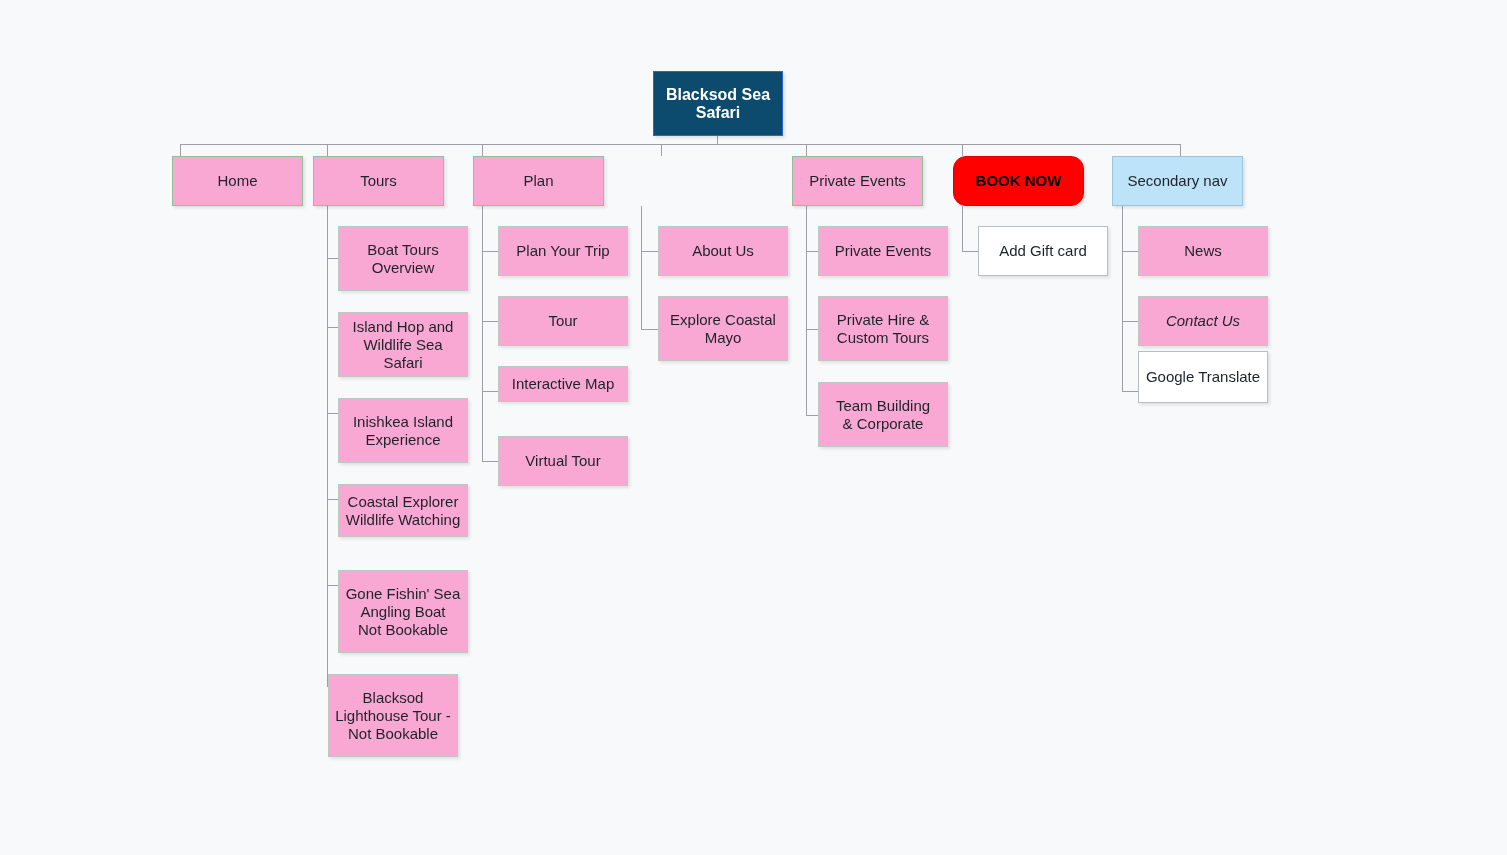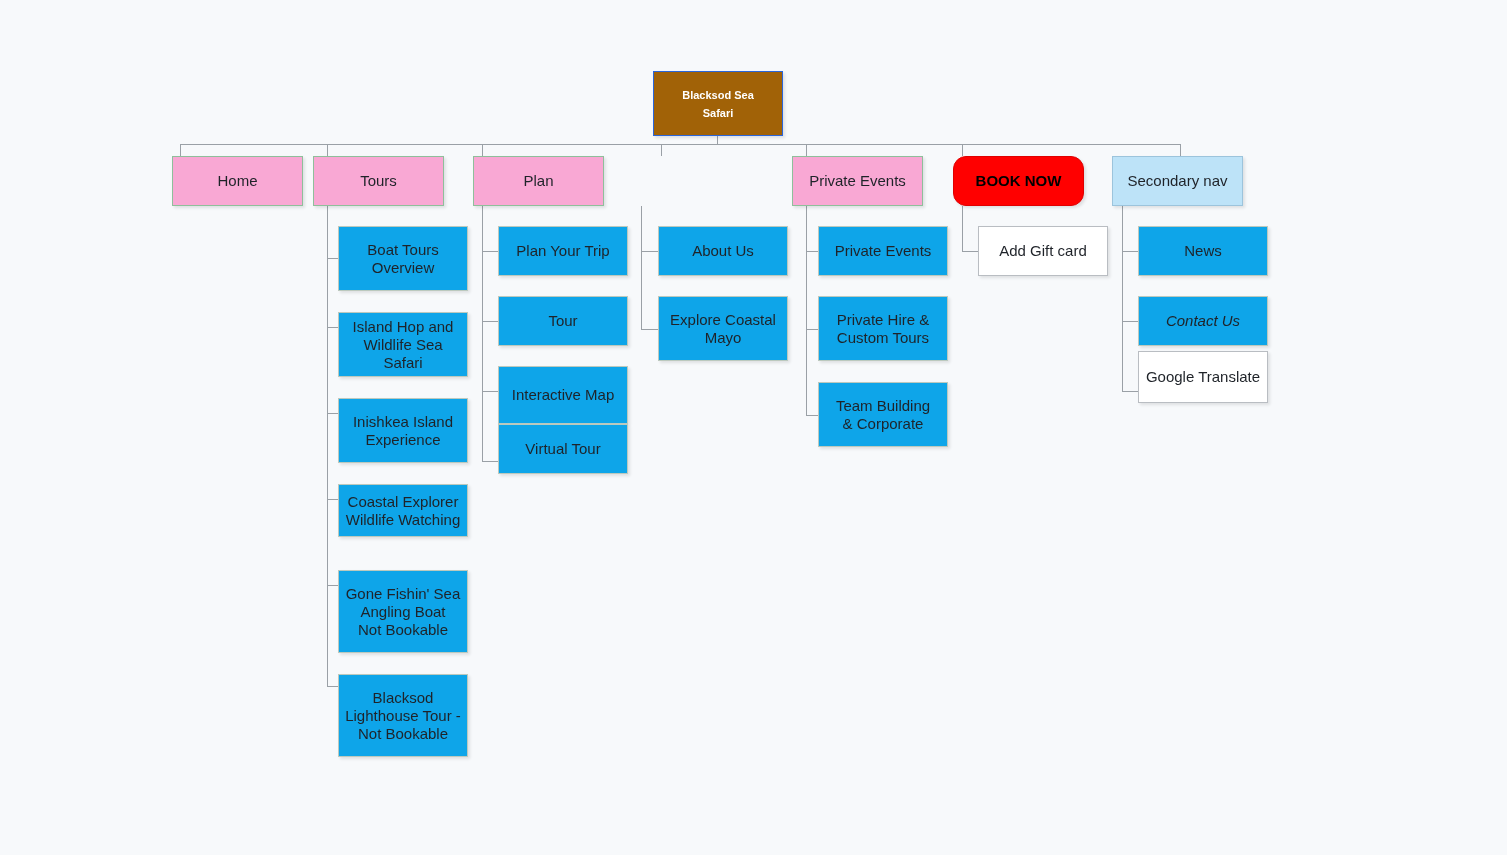--- a/index.html
+++ b/index.html
@@ -19,27 +19,27 @@
     text-align:center;
     font-size:15px;
     color:#1f2329;
     line-height:18px;
     padding:4px 6px;
     box-shadow:2px 2px 3px rgba(0,0,0,0.10);
     white-space:pre-line;
     z-index:2;
   }
   .node.root{
-    background:#a16207;color:#ffffff;font-weight:bold;font-size:11px;
+    background:#0c4a6e;color:#ffffff;font-weight:bold;font-size:16px;
     border-color:#2b65d9;
   }
   .node.nav{background:#f9a8d4;border-color:#8fbf9b;}
   .node.book{background:#ff0000;color:#000000;font-weight:bold;border-color:#e00000;}
   .node.secondary{background:#bde3f8;border-color:#9cc4dc;}
-  .node.leaf{background:#0ea5e9;border-color:#bcc9be;}
+  .node.leaf{background:#f9a8d4;border-color:#bcc9be;}
   .node.plain{background:#ffffff;border-color:#b9bdc2;}
 
   .ln{position:absolute;background:#9aa0a6;z-index:1;}
   .ln.h{height:1px;}
   .ln.v{width:1px;}
 </style>
 </head>
 <body>
 
 <div id="canvas">
@@ -99,28 +99,28 @@
 Overview</div>
   <div class="node leaf" style="left:338px;top:312px;width:130px;height:65px;">Island Hop and
 Wildlife Sea Safari</div>
   <div class="node leaf" style="left:338px;top:398px;width:130px;height:65px;">Inishkea Island
 Experience</div>
   <div class="node leaf" style="left:338px;top:484px;width:130px;height:53px;">Coastal Explorer
 Wildlife Watching</div>
   <div class="node leaf" style="left:338px;top:570px;width:130px;height:83px;">Gone Fishin' Sea
 Angling Boat
 Not Bookable</div>
-  <div class="node leaf" style="left:338px;top:674px;width:130px;height:83px;">Blacksod
+  <div class="node leaf" style="left:328px;top:674px;width:130px;height:83px;">Blacksod
 Lighthouse Tour -
 Not Bookable</div>
 
   <div class="node leaf" style="left:498px;top:226px;width:130px;height:50px;">Plan Your Trip</div>
   <div class="node leaf" style="left:498px;top:296px;width:130px;height:50px;">Tour</div>
-  <div class="node leaf" style="left:498px;top:366px;width:130px;height:58px;">Interactive Map</div>
-  <div class="node leaf" style="left:498px;top:424px;width:130px;height:50px;">Virtual Tour</div>
+  <div class="node leaf" style="left:498px;top:366px;width:130px;height:36px;">Interactive Map</div>
+  <div class="node leaf" style="left:498px;top:436px;width:130px;height:50px;">Virtual Tour</div>
 
   <div class="node leaf" style="left:658px;top:226px;width:130px;height:50px;">About Us</div>
   <div class="node leaf" style="left:658px;top:296px;width:130px;height:65px;">Explore Coastal
 Mayo</div>
 
   <div class="node leaf" style="left:818px;top:226px;width:130px;height:50px;">Private Events</div>
   <div class="node leaf" style="left:818px;top:296px;width:130px;height:65px;">Private Hire &amp;
 Custom Tours</div>
   <div class="node leaf" style="left:818px;top:382px;width:130px;height:65px;">Team Building
 &amp; Corporate</div>

